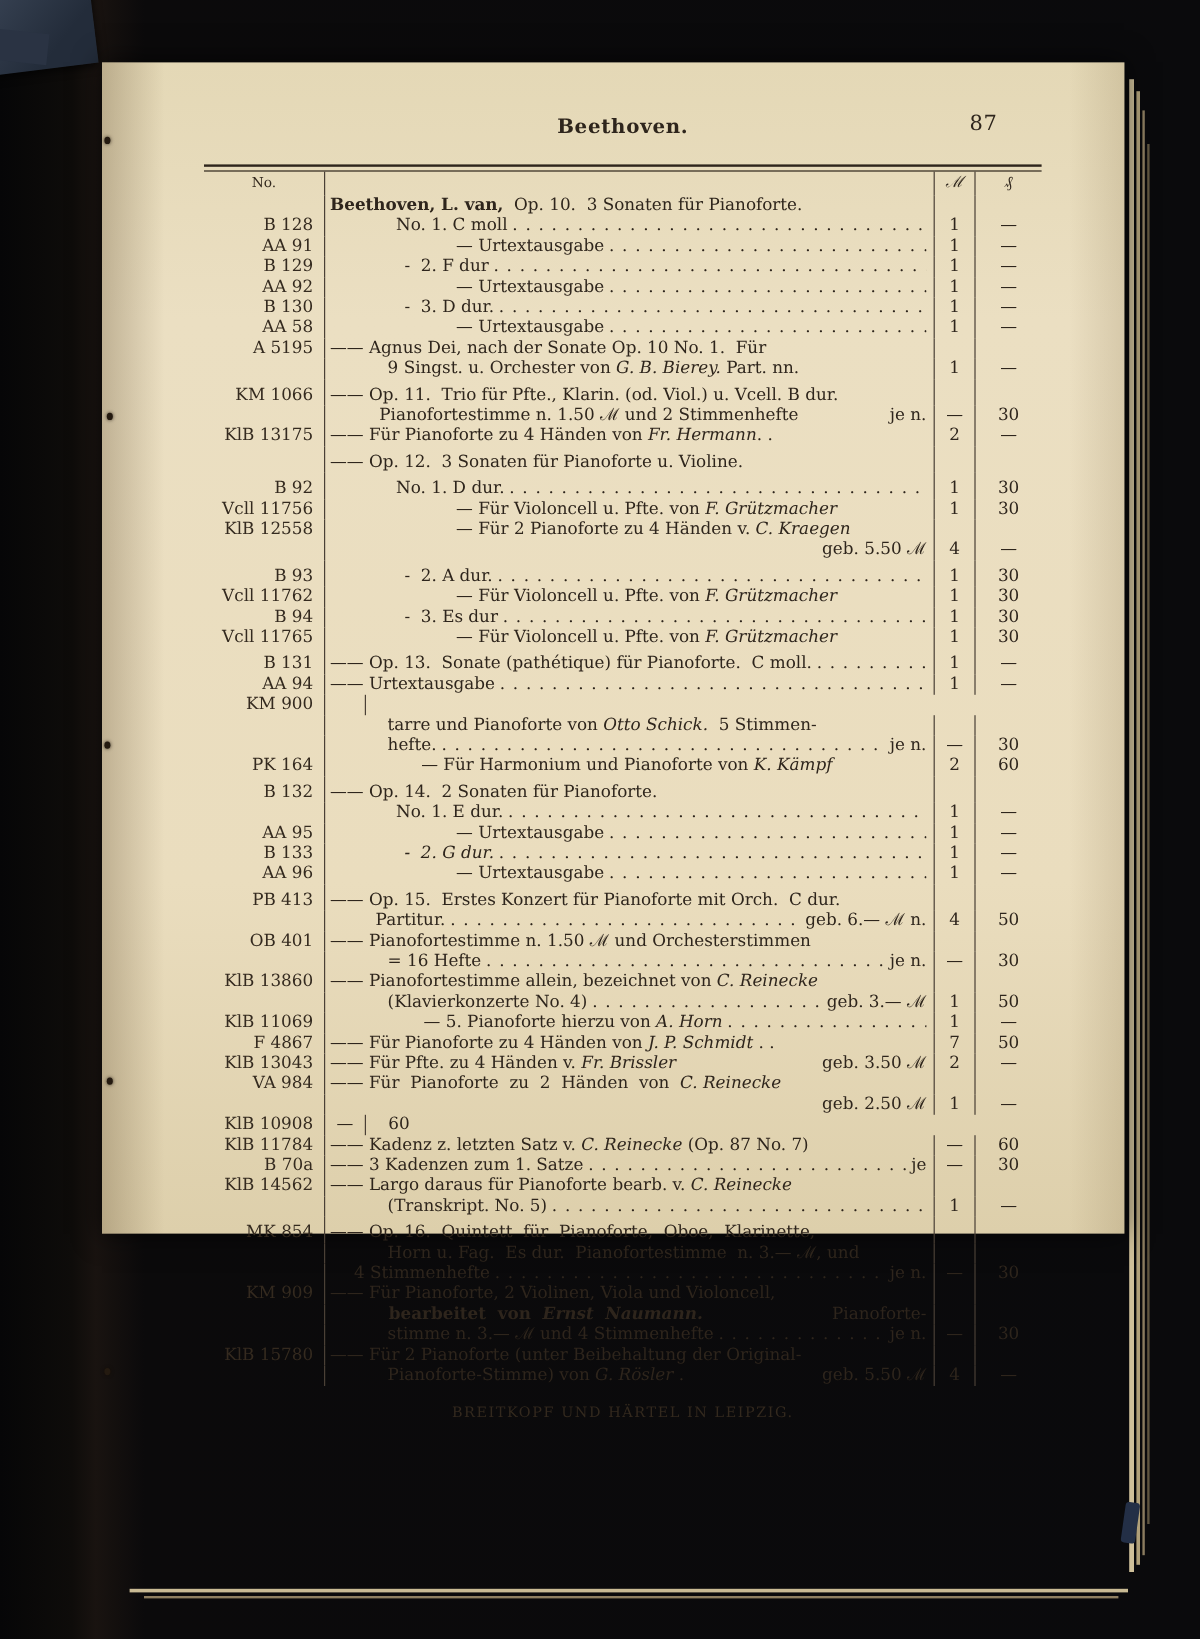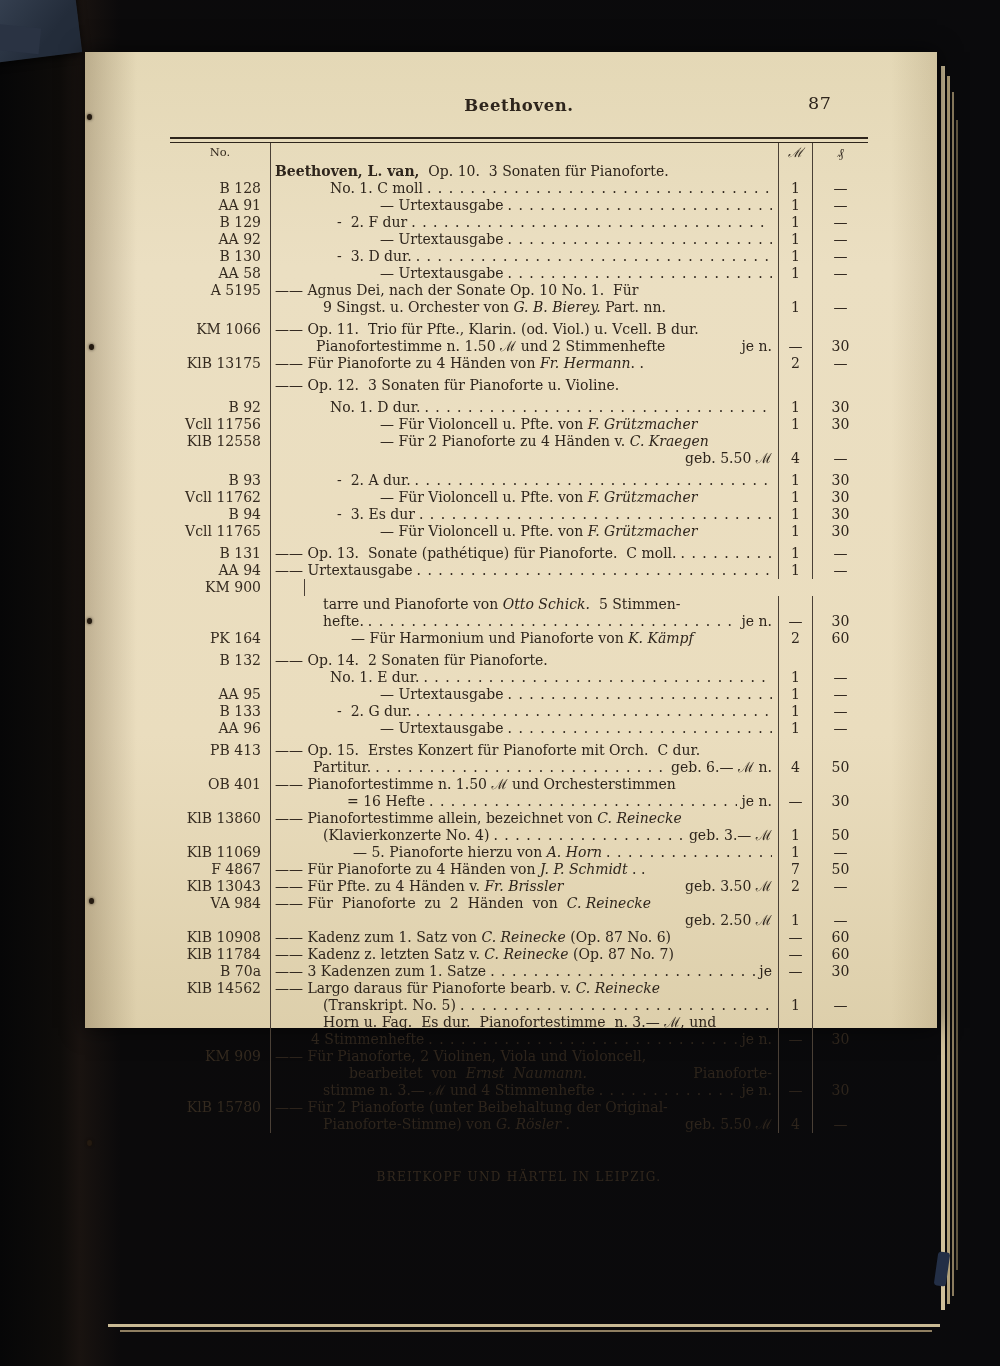--- a/index.html
+++ b/index.html
@@ -267,21 +267,21 @@
             <div class="cell p">—</div>
           </div>
           <div class="row">
             <div class="cell no">AA 95</div>
             <div class="cell content"><span class="txt" style="margin-left: 105px;"><span>— Urtextausgabe</span></span><span class="dots"> . . . . . . . . . . . . . . . . . . . . . . . . . . . . . . . . . . . . . . . . . . . . . . . . . . . . . . . . . . . . . . . . . . . . . . . . . . . . . . . . . . . . . . . . . .</span></div>
             <div class="cell m">1</div>
             <div class="cell p">—</div>
           </div>
           <div class="row">
             <div class="cell no">B 133</div>
-            <div class="cell content"><span class="txt" style="margin-left: 62px;"><span>-  2. G dur.</span></span><span class="dots"> . . . . . . . . . . . . . . . . . . . . . . . . . . . . . . . . . . . . . . . . . . . . . . . . . . . . . . . . . . . . . . . . . . . . . . . . . . . . . . . . . . . . . . . . . .</span></div>
+            <div class="cell content"><span class="txt" style="margin-left: 62px; font-style: italic;"><span>-  2. G dur.</span></span><span class="dots"> . . . . . . . . . . . . . . . . . . . . . . . . . . . . . . . . . . . . . . . . . . . . . . . . . . . . . . . . . . . . . . . . . . . . . . . . . . . . . . . . . . . . . . . . . .</span></div>
             <div class="cell m">1</div>
             <div class="cell p">—</div>
           </div>
           <div class="row">
             <div class="cell no">AA 96</div>
             <div class="cell content"><span class="txt" style="margin-left: 105px;"><span>— Urtextausgabe</span></span><span class="dots"> . . . . . . . . . . . . . . . . . . . . . . . . . . . . . . . . . . . . . . . . . . . . . . . . . . . . . . . . . . . . . . . . . . . . . . . . . . . . . . . . . . . . . . . . . .</span></div>
             <div class="cell m">1</div>
             <div class="cell p">—</div>
           </div>
           <div class="row gap">
@@ -297,21 +297,21 @@
             <div class="cell p">50</div>
           </div>
           <div class="row">
             <div class="cell no">OB 401</div>
             <div class="cell content"><span class="txt"><span>—— Pianofortestimme n. 1.50 ℳ und Orchesterstimmen</span></span></div>
             <div class="cell m"></div>
             <div class="cell p"></div>
           </div>
           <div class="row">
             <div class="cell no"></div>
-            <div class="cell content"><span class="txt" style="margin-left: 72px;"><span>= 16 Hefte</span></span><span class="dots"> . . . . . . . . . . . . . . . . . . . . . . . . . . . . . . . . . . . . . . . . . . . . . . . . . . . . . . . . . . . . . . . . . . . . . . . . . . . . . . . . . . . . . . . . . .</span><span class="tail">je n.</span></div>
+            <div class="cell content"><span class="txt" style="margin-left: 48px;"><span>= 16 Hefte</span></span><span class="dots"> . . . . . . . . . . . . . . . . . . . . . . . . . . . . . . . . . . . . . . . . . . . . . . . . . . . . . . . . . . . . . . . . . . . . . . . . . . . . . . . . . . . . . . . . . .</span><span class="tail">je n.</span></div>
             <div class="cell m">—</div>
             <div class="cell p">30</div>
           </div>
           <div class="row">
             <div class="cell no">KlB 13860</div>
             <div class="cell content"><span class="txt"><span>—— Pianofortestimme allein, bezeichnet von </span><span class="it">C. Reinecke</span></span></div>
             <div class="cell m"></div>
             <div class="cell p"></div>
           </div>
           <div class="row">
@@ -345,21 +345,20 @@
             <div class="cell p"></div>
           </div>
           <div class="row">
             <div class="cell no"></div>
             <div class="cell content right"><span class="txt"><span>geb. 2.50 ℳ</span></span></div>
             <div class="cell m">1</div>
             <div class="cell p">—</div>
           </div>
           <div class="row">
             <div class="cell no">KlB 10908</div>
-            <div class="cell content"><span class="txt"><span>—— Kadenz zum 1. Satz von </span><span class="it">C. Reinecke</span><span> (Op. 87 No. 6)</span></span></div>
             <div class="cell m">—</div>
             <div class="cell p">60</div>
           </div>
           <div class="row">
             <div class="cell no">KlB 11784</div>
             <div class="cell content"><span class="txt"><span>—— Kadenz z. letzten Satz v. </span><span class="it">C. Reinecke</span><span> (Op. 87 No. 7)</span></span></div>
             <div class="cell m">—</div>
             <div class="cell p">60</div>
           </div>
           <div class="row">
@@ -373,41 +372,47 @@
             <div class="cell content"><span class="txt"><span>—— Largo daraus für Pianoforte bearb. v. </span><span class="it">C. Reinecke</span></span></div>
             <div class="cell m"></div>
             <div class="cell p"></div>
           </div>
           <div class="row">
             <div class="cell no"></div>
             <div class="cell content"><span class="txt" style="margin-left: 48px;"><span>(Transkript. No. 5)</span></span><span class="dots"> . . . . . . . . . . . . . . . . . . . . . . . . . . . . . . . . . . . . . . . . . . . . . . . . . . . . . . . . . . . . . . . . . . . . . . . . . . . . . . . . . . . . . . . . . .</span></div>
             <div class="cell m">1</div>
             <div class="cell p">—</div>
           </div>
+          <div class="row gap">
+            <div class="cell no">MK 854</div>
+            <div class="cell content"><span class="txt"><span>—— Op. 16.  Quintett  für  Pianoforte,  Oboe,  Klarinette,</span></span></div>
+            <div class="cell m"></div>
+            <div class="cell p"></div>
+          </div>
           <div class="row">
             <div class="cell no"></div>
             <div class="cell content"><span class="txt" style="margin-left: 48px;"><span>Horn u. Fag.  Es dur.  Pianofortestimme  n. 3.— ℳ, und</span></span></div>
             <div class="cell m"></div>
             <div class="cell p"></div>
           </div>
           <div class="row">
             <div class="cell no"></div>
-            <div class="cell content"><span class="txt" style="margin-left: 36px;"><span>4 Stimmenhefte</span></span><span class="dots"> . . . . . . . . . . . . . . . . . . . . . . . . . . . . . . . . . . . . . . . . . . . . . . . . . . . . . . . . . . . . . . . . . . . . . . . . . . . . . . . . . . . . . . . . . .</span><span class="tail">je n.</span></div>
+            <div class="cell content"><span class="txt" style="margin-left: 20px;"><span>4 Stimmenhefte</span></span><span class="dots"> . . . . . . . . . . . . . . . . . . . . . . . . . . . . . . . . . . . . . . . . . . . . . . . . . . . . . . . . . . . . . . . . . . . . . . . . . . . . . . . . . . . . . . . . . .</span><span class="tail">je n.</span></div>
             <div class="cell m">—</div>
             <div class="cell p">30</div>
           </div>
           <div class="row">
             <div class="cell no">KM 909</div>
             <div class="cell content"><span class="txt"><span>—— Für Pianoforte, 2 Violinen, Viola und Violoncell,</span></span></div>
             <div class="cell m"></div>
             <div class="cell p"></div>
           </div>
           <div class="row">
             <div class="cell no"></div>
-            <div class="cell content"><span class="txt" style="margin-left: 74px;"><span>bearbeitet  von  </span><span class="it">Ernst  Naumann.</span></span><span class="spacer"></span><span class="tail">Pianoforte-</span></div>
+            <div class="cell content"><span class="txt" style="margin-left: 49px; font-weight: bold;"><span>bearbeitet  von  </span><span class="it">Ernst  Naumann.</span></span><span class="spacer"></span><span class="tail">Pianoforte-</span></div>
             <div class="cell m"></div>
             <div class="cell p"></div>
           </div>
           <div class="row">
             <div class="cell no"></div>
             <div class="cell content"><span class="txt" style="margin-left: 48px;"><span>stimme n. 3.— ℳ und 4 Stimmenhefte</span></span><span class="dots"> . . . . . . . . . . . . . . . . . . . . . . . . . . . . . . . . . . . . . . . . . . . . . . . . . . . . . . . . . . . . . . . . . . . . . . . . . . . . . . . . . . . . . . . . . .</span><span class="tail">je n.</span></div>
             <div class="cell m">—</div>
             <div class="cell p">30</div>
           </div>
           <div class="row">

